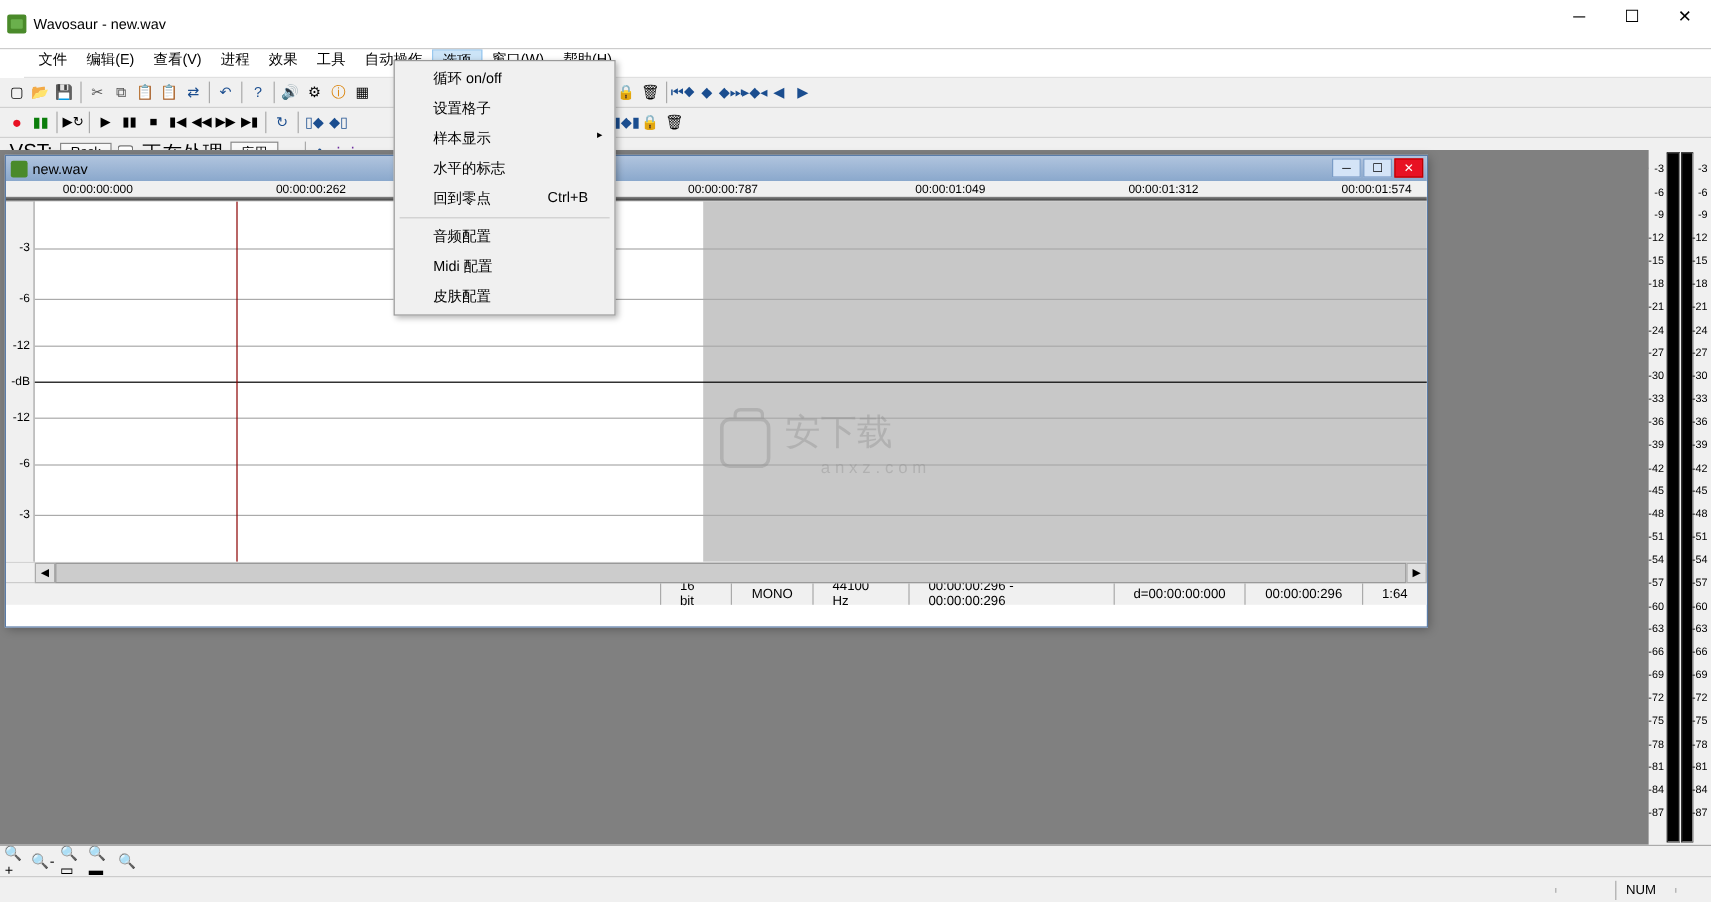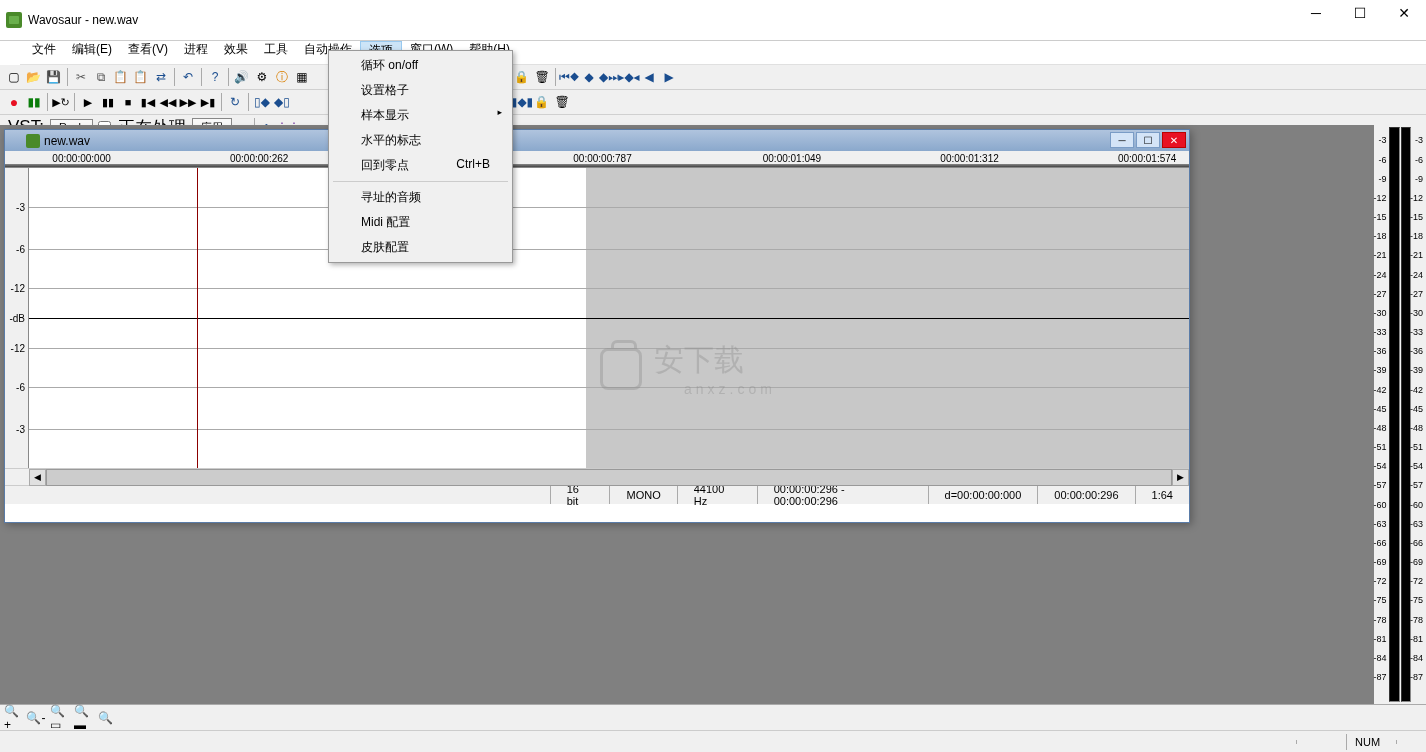--- a/index.html
+++ b/index.html
@@ -48,21 +48,21 @@
 .dropdown { position: absolute; left: 328px; top: 50px; width: 185px; background: #f0f0f0; border: 1px solid #999; box-shadow: 2px 2px 5px rgba(0,0,0,0.3); z-index: 100; padding: 2px; }
 .dropdown .dd-item { padding: 4px 20px 4px 30px; font-size: 12px; cursor: pointer; display: flex; justify-content: space-between; position: relative; }
 .dropdown .dd-sep { height: 1px; background: #ccc; margin: 3px 2px; }
 .dropdown .dd-arrow { position: absolute; right: 8px; font-size: 9px; }
 
 
 .mdi-area { position: absolute; top: 125px; left: 0; right: 52px; bottom: 48px; background: #808080; }
 
 
 .child-win { position: absolute; left: 4px; top: 4px; width: 1186px; height: 394px; background: #fff; border: 1px solid #5a7ca8; box-shadow: 2px 2px 8px rgba(0,0,0,0.3); }
-.child-titlebar { height: 21px; background: linear-gradient(to bottom, #b0c4de, #8aa8cc); display: flex; align-items: center; padding: 0 21px; position: relative; }
+.child-titlebar { height: 21px; background: linear-gradient(to bottom, #b0c4de, #8aa8cc); display: flex; align-items: center; padding: 0 4px; position: relative; }
 .child-titlebar .icon { width: 14px; height: 14px; background: #4a8a2a; border-radius: 2px; margin-right: 4px; }
 .child-titlebar .title { font-size: 12px; color: #000; }
 .child-titlebar .win-btns { position: absolute; right: 3px; top: 2px; display: flex; gap: 2px; }
 .child-titlebar .wb { width: 24px; height: 16px; background: #d4e4f7; border: 1px solid #7a9cc6; display: flex; align-items: center; justify-content: center; font-size: 10px; cursor: pointer; }
 .child-titlebar .wb.close { background: #e81123; color: #fff; border-color: #b00; }
 
 
 .ruler { height: 17px; background: #f0f0f0; border-bottom: 1px solid #888; position: relative; font-size: 10px; }
 .ruler .tick { position: absolute; top: 2px; font-size: 10px; color: #000; }
 .ruler .bottom-border { position: absolute; bottom: 0; left: 0; right: 0; height: 3px; background: linear-gradient(to bottom, #888, #444); }
@@ -301,21 +301,21 @@
     </div>
   <div class="dd-item">
       <span>水平的标志</span>
     </div>
   <div class="dd-item">
       <span>回到零点</span>
       <span>Ctrl+B</span>
     </div>
   <div class="dd-sep"></div>
   <div class="dd-item">
-      <span>寻址的音频</span>
+      <span>音频配置</span>
     </div>
   <div class="dd-item">
       <span>Midi 配置</span>
     </div>
   <div class="dd-item">
       <span>皮肤配置</span>
     </div>
 </div>
 
 <div class="mdi-area">

